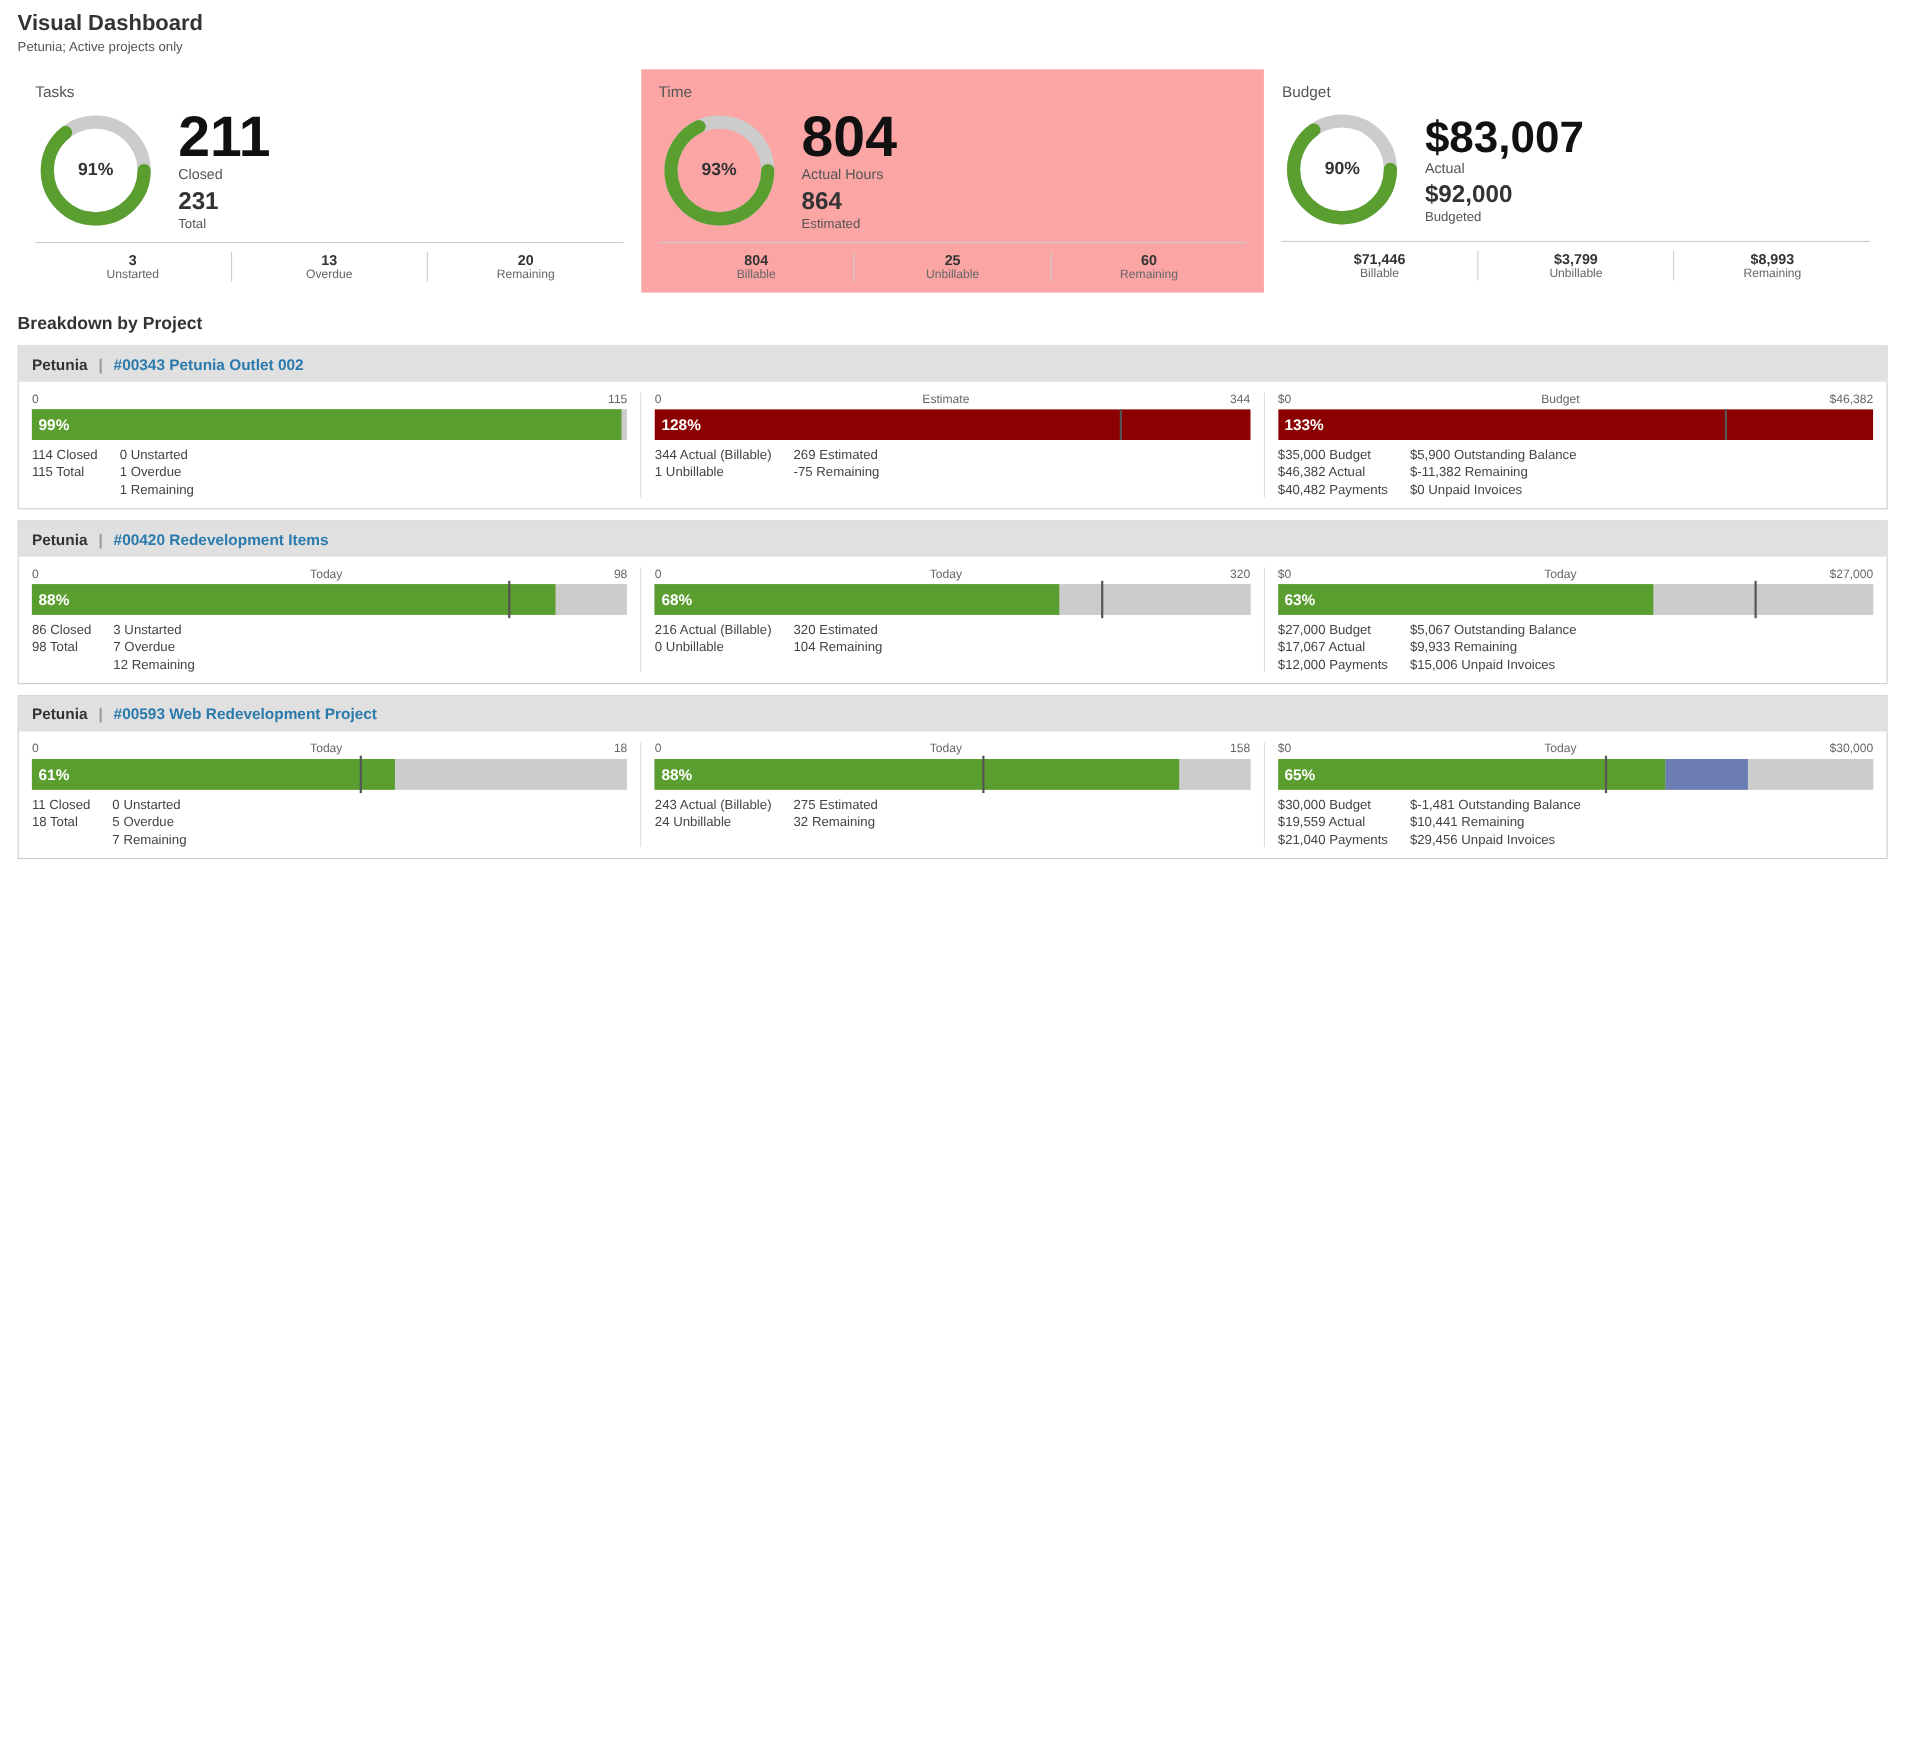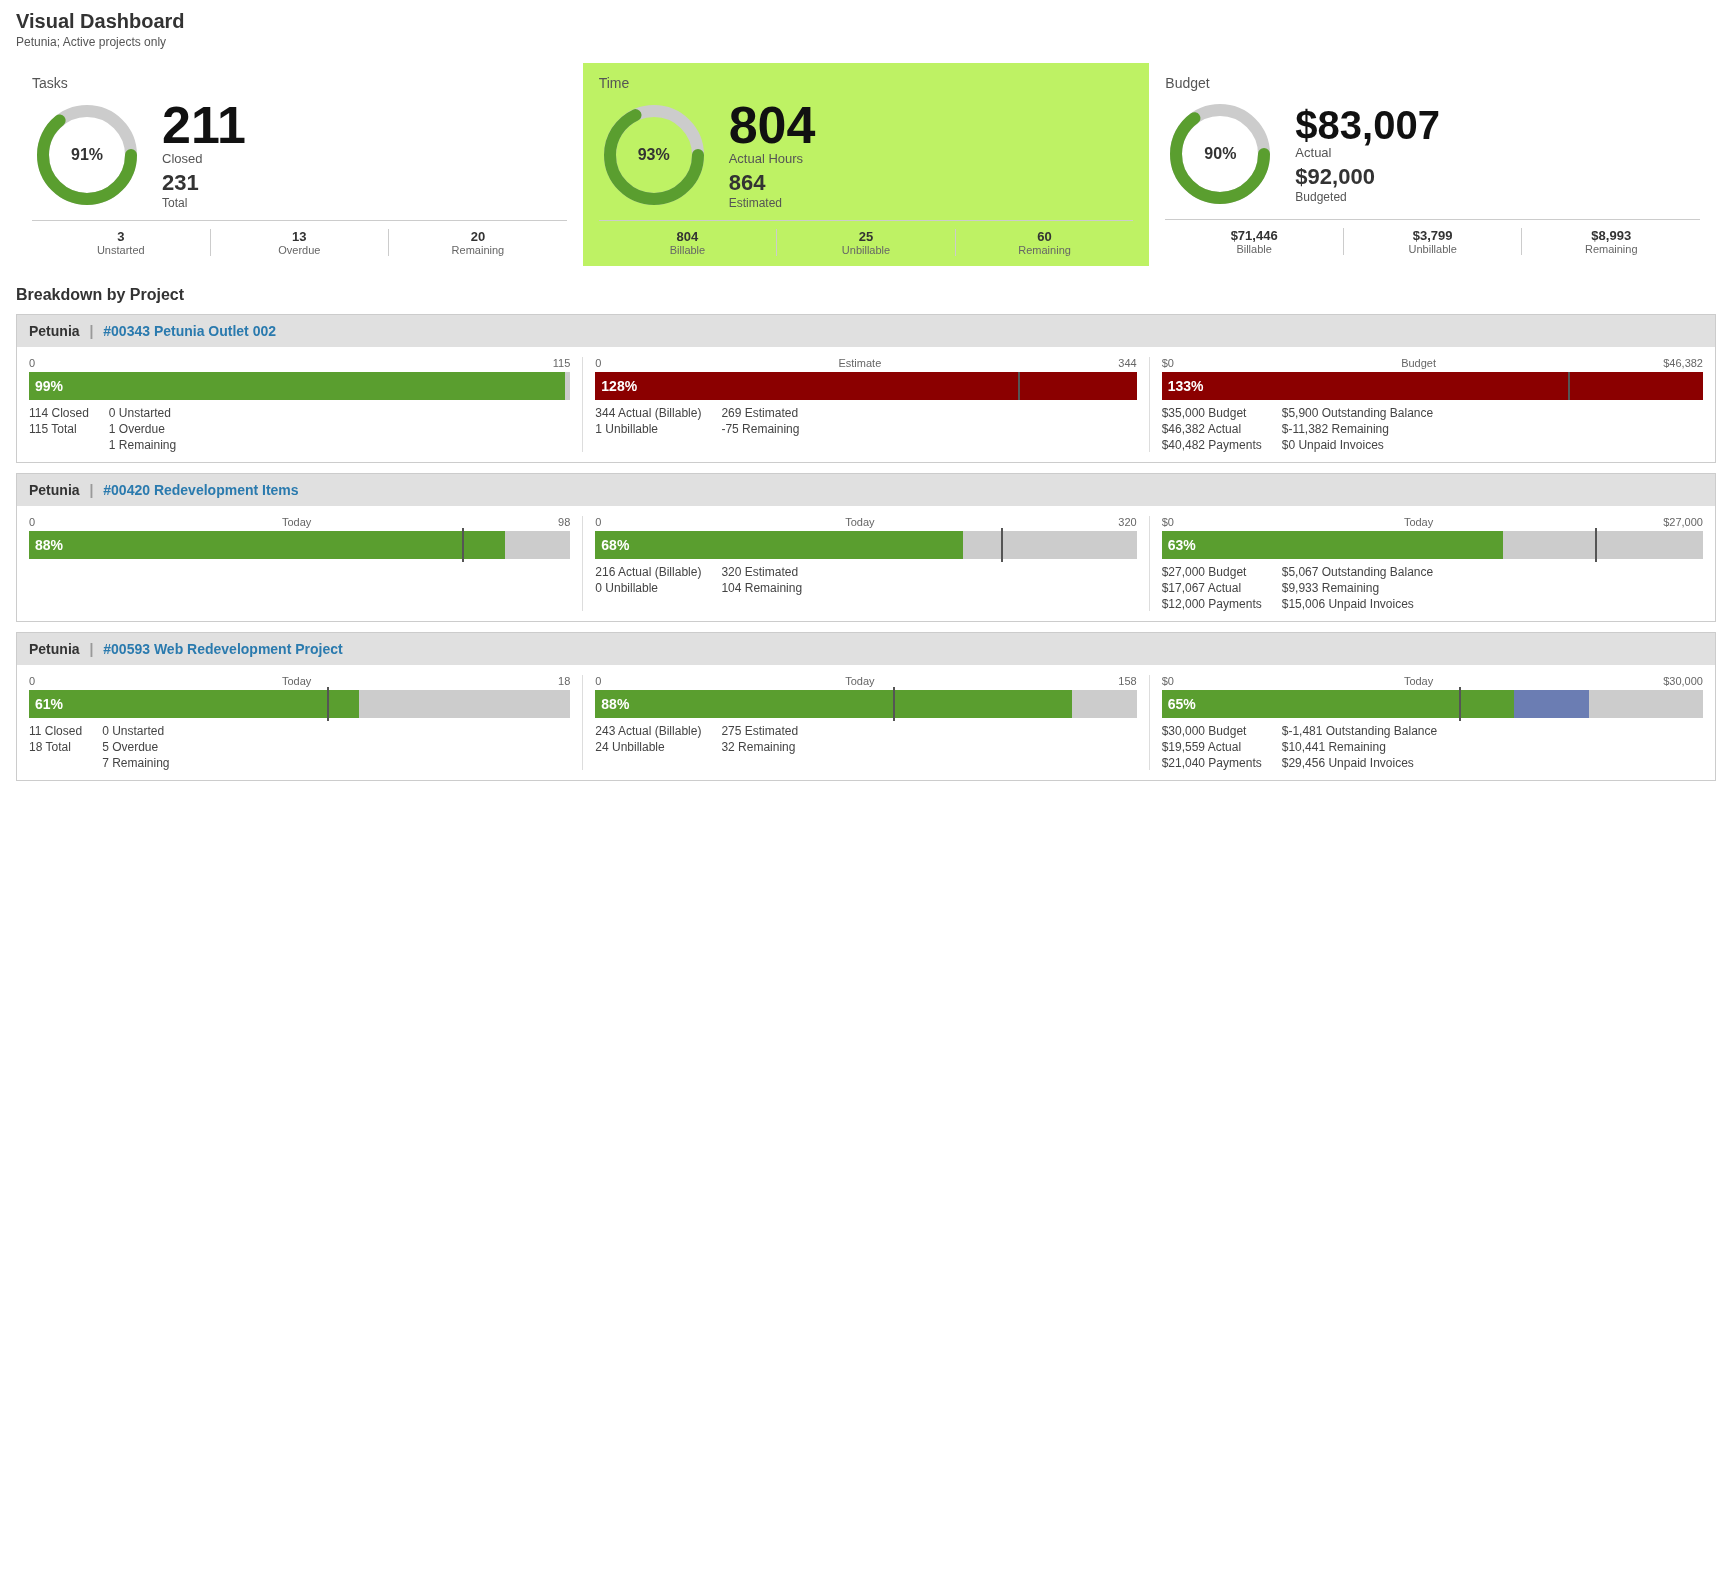--- a/index.html
+++ b/index.html
@@ -4,21 +4,21 @@
   <style>
     * { box-sizing: border-box; margin: 0; padding: 0; }
     body { font-family: Arial, sans-serif; font-size: 13px; color: #333; background: #fff; padding: 10px 16px; }
 
     h1 { font-size: 20px; font-weight: bold; margin-bottom: 2px; }
     .subtitle { font-size: 12px; color: #555; margin-bottom: 14px; }
 
     
     .summary-grid { display: flex; gap: 0; margin-bottom: 20px; }
     .summary-panel { flex: 1; padding: 12px 16px 10px; }
-    .summary-panel.highlighted { background: #bef264; }
+    .summary-panel.highlighted { background: #fca5a5; }
     .panel-title { font-size: 14px; color: #555; margin-bottom: 8px; }
 
     .panel-main { display: flex; align-items: center; gap: 20px; margin-bottom: 10px; }
 
     
     .donut-wrap { position: relative; width: 110px; height: 110px; flex-shrink: 0; }
     .donut-label { position: absolute; top: 50%; left: 50%; transform: translate(-50%, -50%); font-size: 16px; font-weight: bold; color: #333; text-align: right; }
 
     .panel-stats { display: flex; flex-direction: column; }
     .stat-big { font-size: 52px; font-weight: 900; line-height: 1; color: #111; }
@@ -262,20 +262,31 @@
       <div class="bar-header">
         <span>0</span>
         <span>Today</span>
         <span>98</span>
       </div>
       <div class="bar-outer">
         <div class="bar-fill green" style="width:88%;"></div>
         <div class="bar-marker" style="left:80%;"></div>
         <span class="bar-pct">88%</span>
       </div>
+      <div class="proj-details">
+        <div class="proj-details-col">
+          <span>86 Closed</span>
+          <span>98 Total</span>
+        </div>
+        <div class="proj-details-col">
+          <span>3 Unstarted</span>
+          <span>7 Overdue</span>
+          <span>12 Remaining</span>
+        </div>
+      </div>
     </div>
 
     <div class="proj-col">
       <div class="bar-header">
         <span>0</span>
         <span>Today</span>
         <span>320</span>
       </div>
       <div class="bar-outer">
         <div class="bar-fill green" style="width:68%;"></div>

